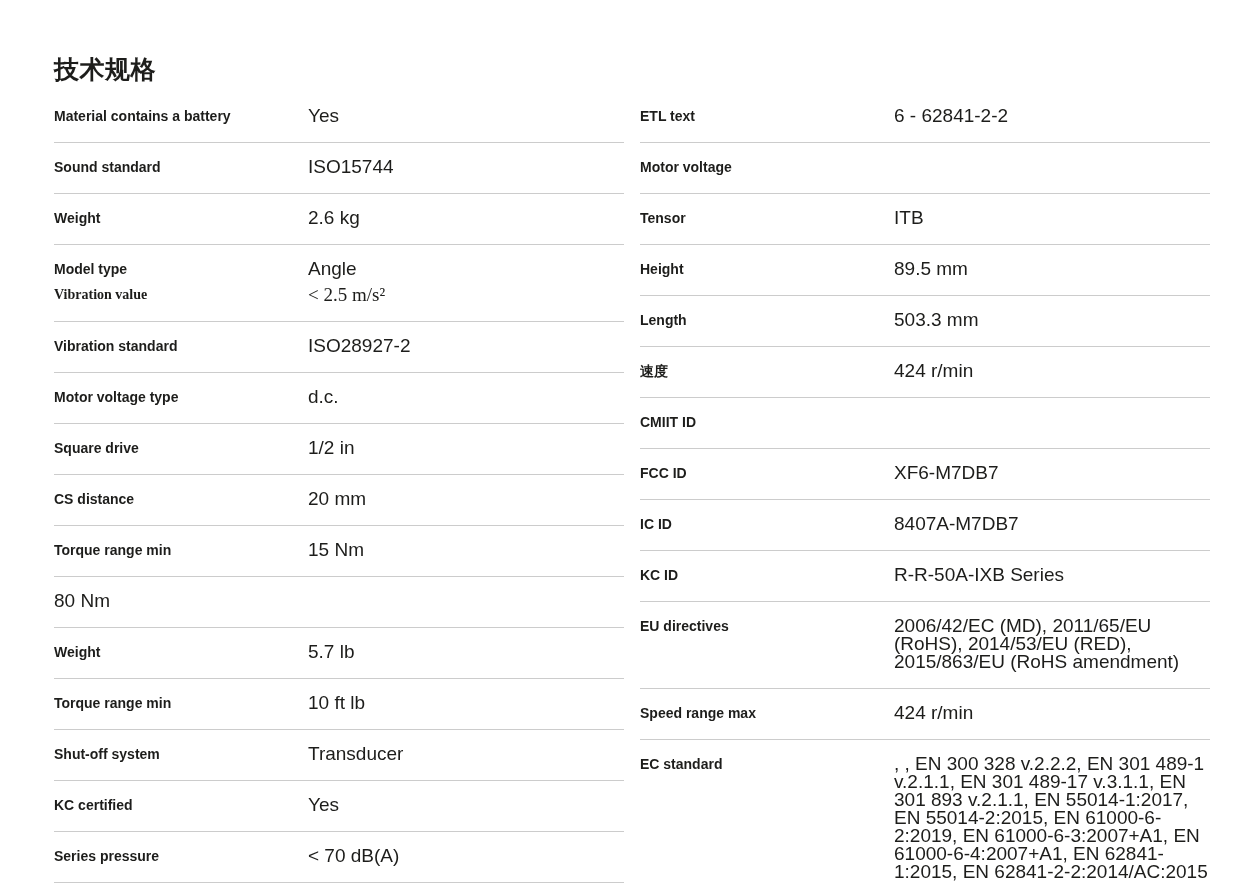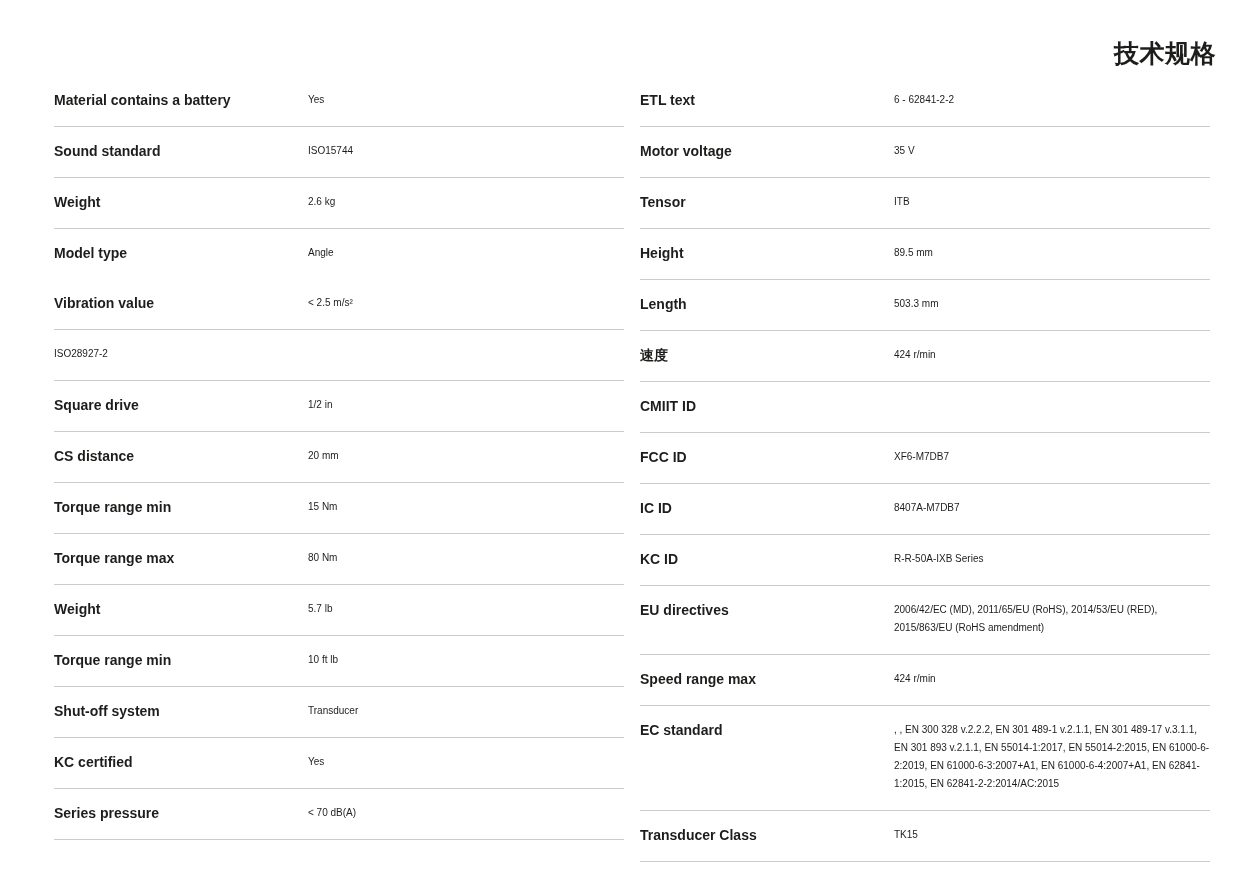--- a/index.html
+++ b/index.html
@@ -10,58 +10,58 @@
   }
   body {
     width: 1251px;
     height: 888px;
     overflow: hidden;
     padding: 38px 35px 0 54px;
     font-family: "Liberation Sans", sans-serif;
     color: var(--text, #1d1d1b);
   }
   .page-title {
-    margin: 0 0 8px 0;
+    margin: 16px 0 8px 0;
     font-size: 25px;
     line-height: 30px;
     font-weight: 700;
     letter-spacing: 0.5px;
-    text-align: right;
   }
   .spec-columns {
     display: flex;
     gap: 16px;
     align-items: flex-start;
   }
   .spec-column {
     width: 570px;
     flex: 0 0 570px;
   }
   .spec-row {
     border-bottom: 1px solid var(--divider, #cccccc);
     padding: 15px 0 17px 0;
   }
   .spec-pair {
     display: flex;
     align-items: flex-start;
   }
   .spec-pair + .spec-pair {
-    margin-top: 32px;
+    margin-top: 8px;
+    font-family: Liberation Serif, serif;
   }
   .spec-label {
     flex: 0 0 254px;
     width: 254px;
     padding-right: 16px;
     font-size: 14px;
     font-weight: 600;
     line-height: 18px;
   }
   .spec-value {
     flex: 1 1 auto;
-    font-size: 10px;
+    font-size: 19px;
     font-weight: 400;
     line-height: 18px;
   }
 </style>
 </head>
 <body>
 
 <h1 class="page-title">技术规格</h1>
 
 <div class="spec-columns">
@@ -89,21 +89,28 @@
           <div class="spec-label">Model type</div>
           <div class="spec-value">Angle</div>
         </div>
         <div class="spec-pair">
           <div class="spec-label">Vibration value</div>
           <div class="spec-value">&lt; 2.5 m/s²</div>
         </div>
       </div>
       <div class="spec-row">
         <div class="spec-pair">
+          <div class="spec-label">Vibration standard</div>
           <div class="spec-value">ISO28927-2</div>
+        </div>
+      </div>
+      <div class="spec-row">
+        <div class="spec-pair">
+          <div class="spec-label">Motor voltage type</div>
+          <div class="spec-value">d.c.</div>
         </div>
       </div>
       <div class="spec-row">
         <div class="spec-pair">
           <div class="spec-label">Square drive</div>
           <div class="spec-value">1/2 in</div>
         </div>
       </div>
       <div class="spec-row">
         <div class="spec-pair">
@@ -112,21 +119,20 @@
         </div>
       </div>
       <div class="spec-row">
         <div class="spec-pair">
           <div class="spec-label">Torque range min</div>
           <div class="spec-value">15 Nm</div>
         </div>
       </div>
       <div class="spec-row">
         <div class="spec-pair">
-          <div class="spec-label">Torque range max</div>
           <div class="spec-value">80 Nm</div>
         </div>
       </div>
       <div class="spec-row">
         <div class="spec-pair">
           <div class="spec-label">Weight</div>
           <div class="spec-value">5.7 lb</div>
         </div>
       </div>
       <div class="spec-row">
@@ -157,21 +163,20 @@
   <div class="spec-column">
       <div class="spec-row">
         <div class="spec-pair">
           <div class="spec-label">ETL text</div>
           <div class="spec-value">6 - 62841-2-2</div>
         </div>
       </div>
       <div class="spec-row">
         <div class="spec-pair">
           <div class="spec-label">Motor voltage</div>
-          <div class="spec-value">35 V</div>
         </div>
       </div>
       <div class="spec-row">
         <div class="spec-pair">
           <div class="spec-label">Tensor</div>
           <div class="spec-value">ITB</div>
         </div>
       </div>
       <div class="spec-row">
         <div class="spec-pair">

